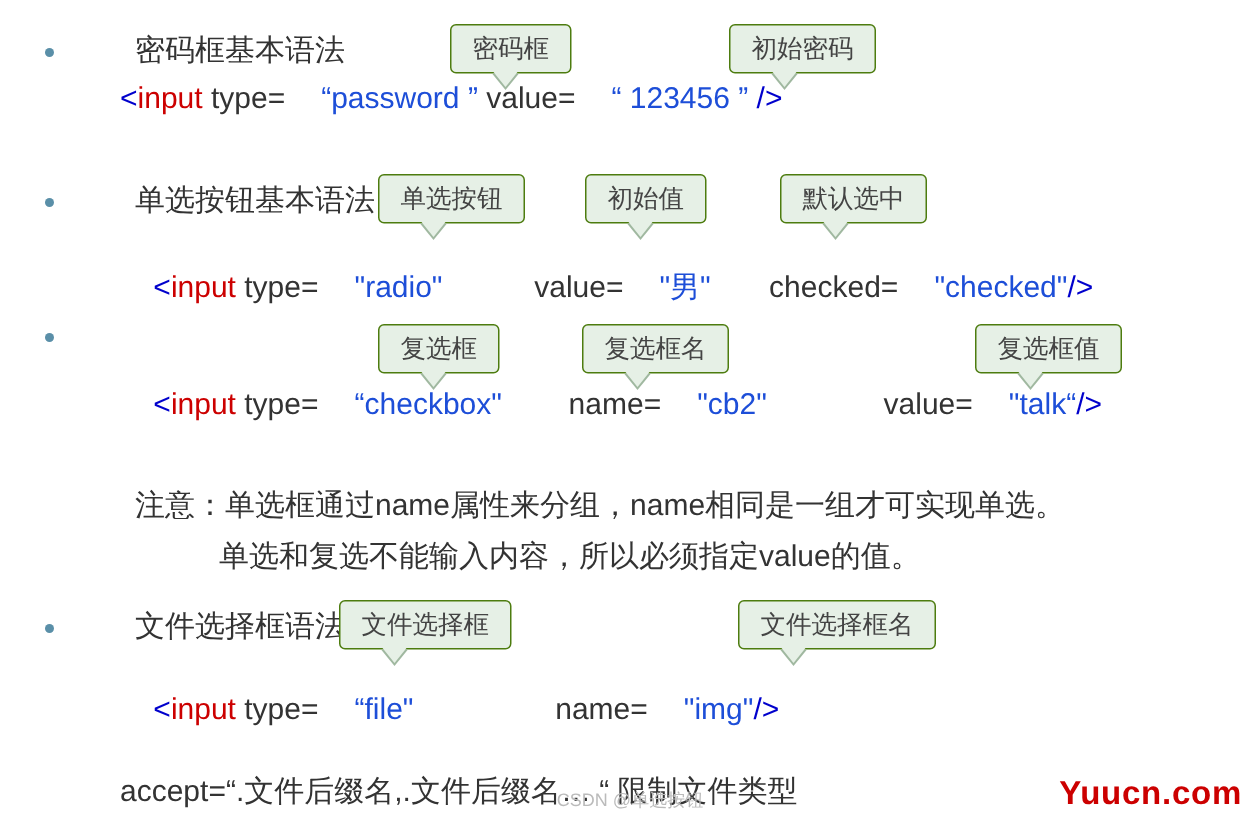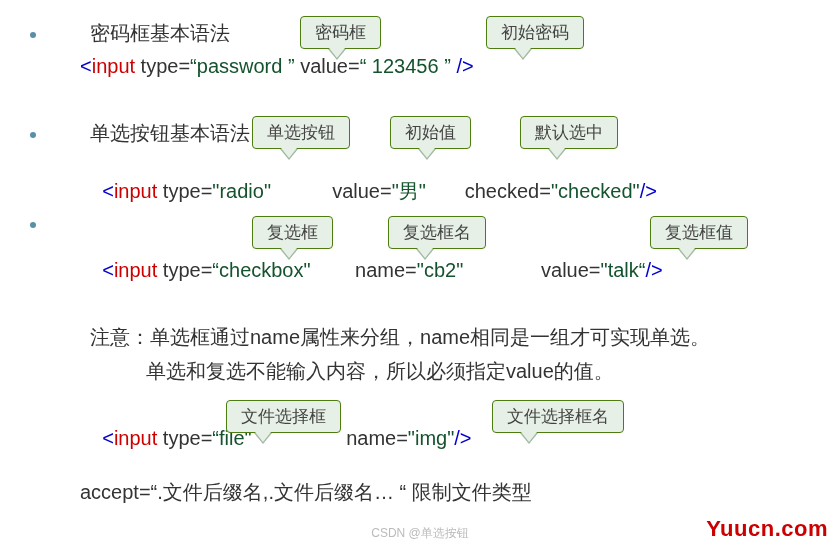--- a/index.html
+++ b/index.html
@@ -38,21 +38,21 @@
   }
   .code-line {
     margin-left: 50px;
     font-size: 20px;
     color: #333;
     font-family: Arial, sans-serif;
   }
   .code-line .ang { color: #0000cc; }
   .code-line .tag { color: #cc0000; }
   .code-line .attr { color: #333; }
-  .code-line .val { color: #14532d; }
+  .code-line .val { color: #1d4ed8; margin-left: 24px; }
   .callout {
     position: absolute;
     background: #e6f0e6;
     border: 1px solid #4d7c0f;
     border-radius: 4px;
     padding: 4px 14px;
     font-size: 17px;
     color: #444;
     white-space: nowrap;
   }
@@ -140,20 +140,24 @@
 </div>
 
 <div class="note">
   <div>注意：单选框通过name属性来分组，name相同是一组才可实现单选。</div>
   <div style="margin-left:56px;">单选和复选不能输入内容，所以必须指定value的值。</div>
 </div>
 
 <div class="section" style="height:104px;">
   <div class="callout" style="top:-4px; left:196px;">文件选择框</div>
   <div class="callout" style="top:-4px; left:462px;">文件选择框名</div>
+  <div class="title-line">
+    <div class="bullet"></div>
+    <span class="title-text">文件选择框语法</span>
+  </div>
   <div class="code-line" style="white-space:pre;">
     <span class="ang">&lt;</span><span class="tag">input</span><span class="attr"> type=</span><span class="val">“file"</span><span class="attr">                 name=</span><span class="val">"img"</span><span class="ang">/&gt;</span>
   </div>
   <div class="code-line" style="margin-top:6px;">accept=“.文件后缀名,.文件后缀名… “   限制文件类型</div>
 </div>
 
 <div class="wm1">Yuucn.com</div>
 <div class="wm2">CSDN @单选按钮</div>
 
 </body></html>

